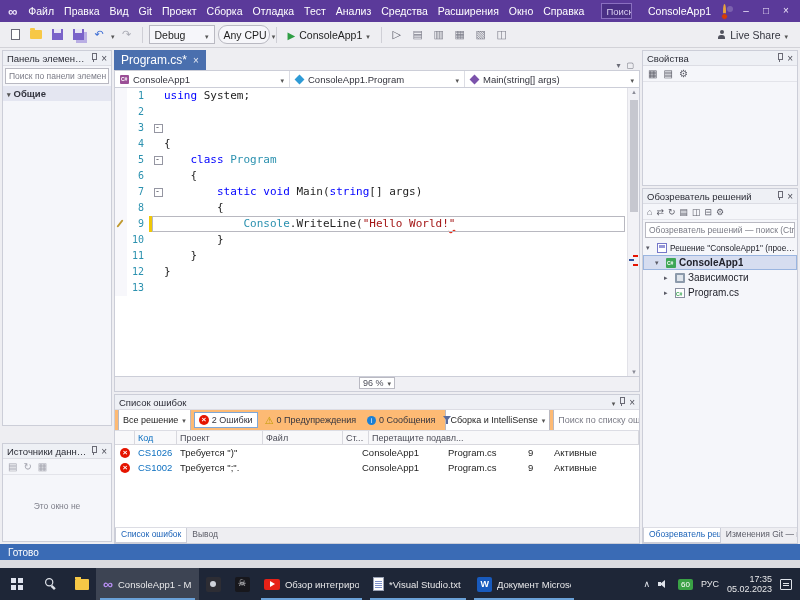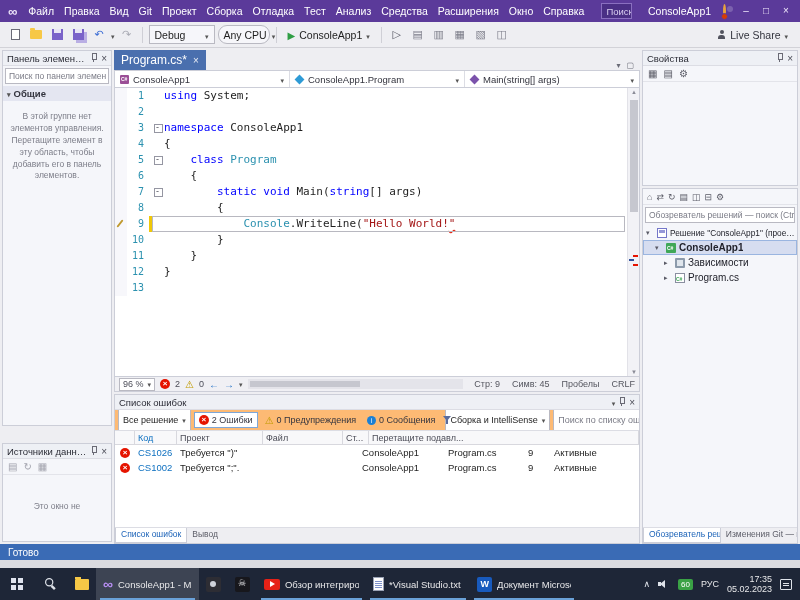--- a/index.html
+++ b/index.html
@@ -101,21 +101,21 @@
 .tok-k{color:#0000ff;margin-top:8px;}
 .tok-t{color:#2b91af;}
 .tok-s{color:#a31515;}
 .tok-se{color:#a31515;text-decoration:underline;text-decoration-style:wavy;text-decoration-color:#e51400;text-underline-offset:2px;}
 .tok-p{color:#1e1e1e;}
 #v-scroll{position:absolute;right:0;top:0;bottom:0;width:12px;background:#f2f2f6;border-left:1px solid #e2e2e8;}
 .vs-arrow{position:absolute;left:0;width:12px;text-align:center;font-size:6px;color:#8a8b96;}
 .vs-thumb{position:absolute;left:2px;top:12px;width:8px;height:112px;background:#c6c7cf;}
 .vs-mark-red{position:absolute;right:1px;width:5px;height:2px;background:#e51400;}
 .vs-mark-blue{position:absolute;left:1px;width:5px;height:2px;background:#30519e;}
-#editor-status{position:absolute;left:114px;top:376px;width:526px;height:16px;background:#f0f0f4;border:1px solid #ccced8;display:flex;align-items:center;gap:5px;padding:0 4px;font-size:9px;color:#4c4d58;}
+#editor-status{position:absolute;left:114px;top:376px;width:526px;height:16px;background:#f0f0f4;border:1px solid #ccced8;display:flex;align-items:center;gap:5px;padding:0 4px;font-size:9px;color:#4c4d58;flex-direction:column;}
 .zoom-combo{height:13px;background:#fff;border:1px solid #b9b9c2;display:flex;align-items:center;gap:4px;padding:0 3px;font-size:9px;}
 .circle-err{width:10px;height:10px;border-radius:50%;background:#e51400;color:#fff;font-size:8px;line-height:10px;text-align:center;font-weight:bold;display:inline-block;}
 .warn::before{content:"⚠";color:#c09b00;font-size:10px;}
 .nav-arrow{color:#1f6fc5;font-size:10px;}
 .h-track{flex:1;height:10px;background:#e4e4ea;position:relative;}
 .h-thumb{position:absolute;left:2px;top:2px;width:110px;height:6px;background:#c6c7cf;}
 .stat-group{display:flex;gap:12px;padding-left:6px;color:#55565f;}
 
 #error-panel{left:114px;top:394px;width:526px;height:150px;background:#fdba74;}
 .el-toolbar{height:21px;display:flex;align-items:center;gap:3px;padding:0 3px;border-bottom:1px solid #dcdde4;white-space:nowrap;overflow:hidden;}
@@ -285,21 +285,20 @@
     <span class="x"></span>
   </div>
   <div class="searchbox">
     <span>Поиск по панели элемен</span>
     <span class="mag"></span>
   </div>
   <div class="group-row">
     <span class="car"></span>
     <span>Общие</span>
   </div>
-  <div class="empty-text">В этой группе нет элементов управления. Перетащите элемент в эту область, чтобы добавить его в панель элементов.</div>
 </div>
 <div id="toolbox-tabs">
   <span class="mini-tab">Обозревате...</span>
   <span class="mini-tab active">Панель эле...</span>
 </div>
 
 <div id="datasources" class="panel">
   <div class="p-head">
     <span class="flex1">Источники данных</span>
     <span class="pin"></span>
@@ -363,21 +362,20 @@
         </span>
       </div>
       <div class="code-line">
         <span class="cl-margin"></span>
         <span class="cl-num">3</span>
         <span class="cl-chg"></span>
         <span class="cl-body">
           <span class="cl-fold">
             <span class="fold-box"></span>
           </span>
-          <span class="cl-text"><span class="tok-k">namespace</span><span class="tok-p"> ConsoleApp1</span></span>
         </span>
       </div>
       <div class="code-line">
         <span class="cl-margin"></span>
         <span class="cl-num">4</span>
         <span class="cl-chg"></span>
         <span class="cl-body">
           <span class="cl-fold"></span>
           <span class="cl-text"><span class="tok-p">{</span></span>
         </span>
@@ -583,20 +581,25 @@
     <span class="x"></span>
   </div>
   <div class="icon-row">
     <span style="color:#5a5b66;">▦</span>
     <span style="color:#5a5b66;">▤</span>
     <span style="color:#5a5b66;">⚙</span>
   </div>
 </div>
 
 <div id="solution" class="panel">
+  <div class="p-head">
+    <span class="flex1">Обозреватель решений</span>
+    <span class="pin"></span>
+    <span class="x"></span>
+  </div>
   <div class="sol-icons">
     <span>⌂</span>
     <span>⇄</span>
     <span>↻</span>
     <span>▤</span>
     <span>◫</span>
     <span>⊟</span>
     <span>⚙</span>
   </div>
   <div class="searchbox">

